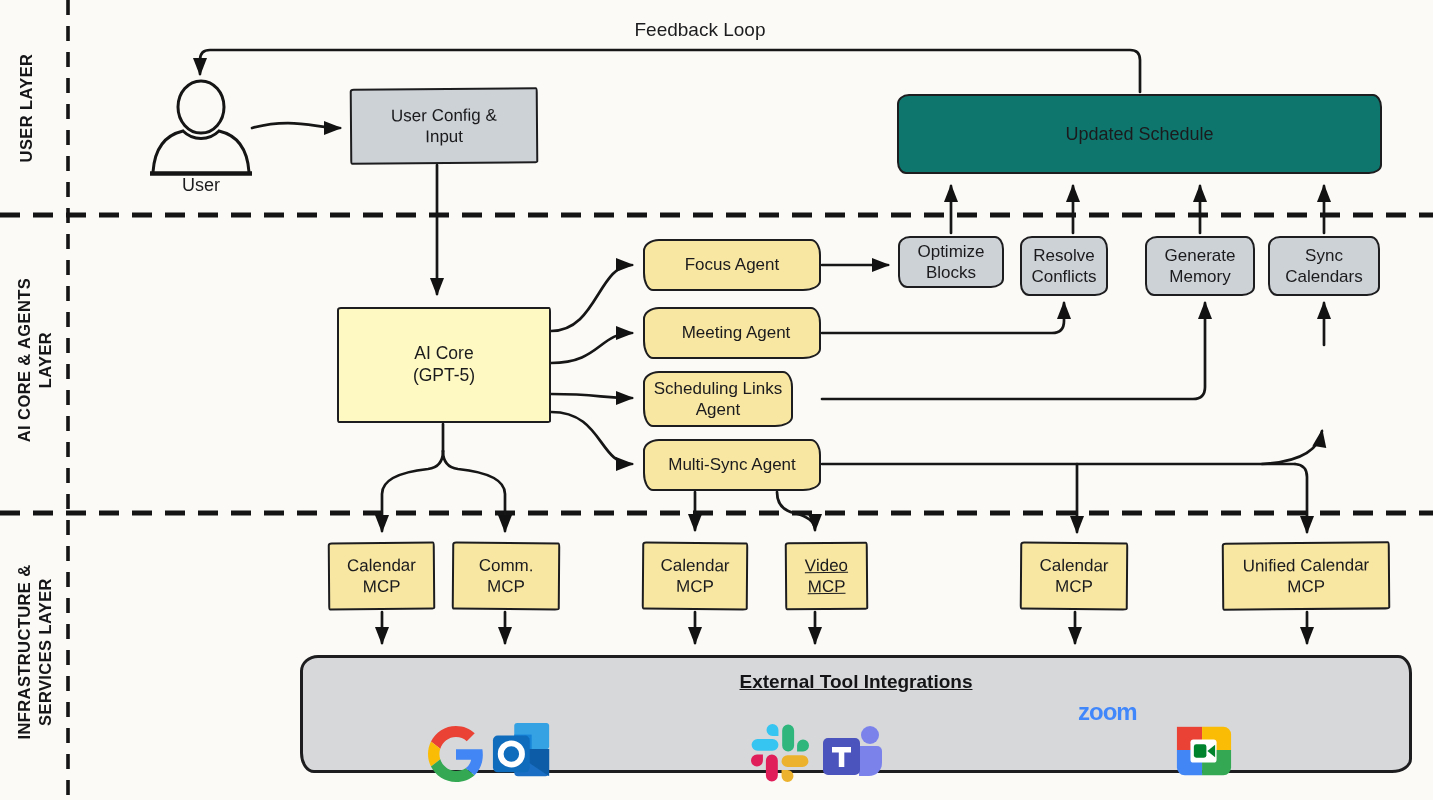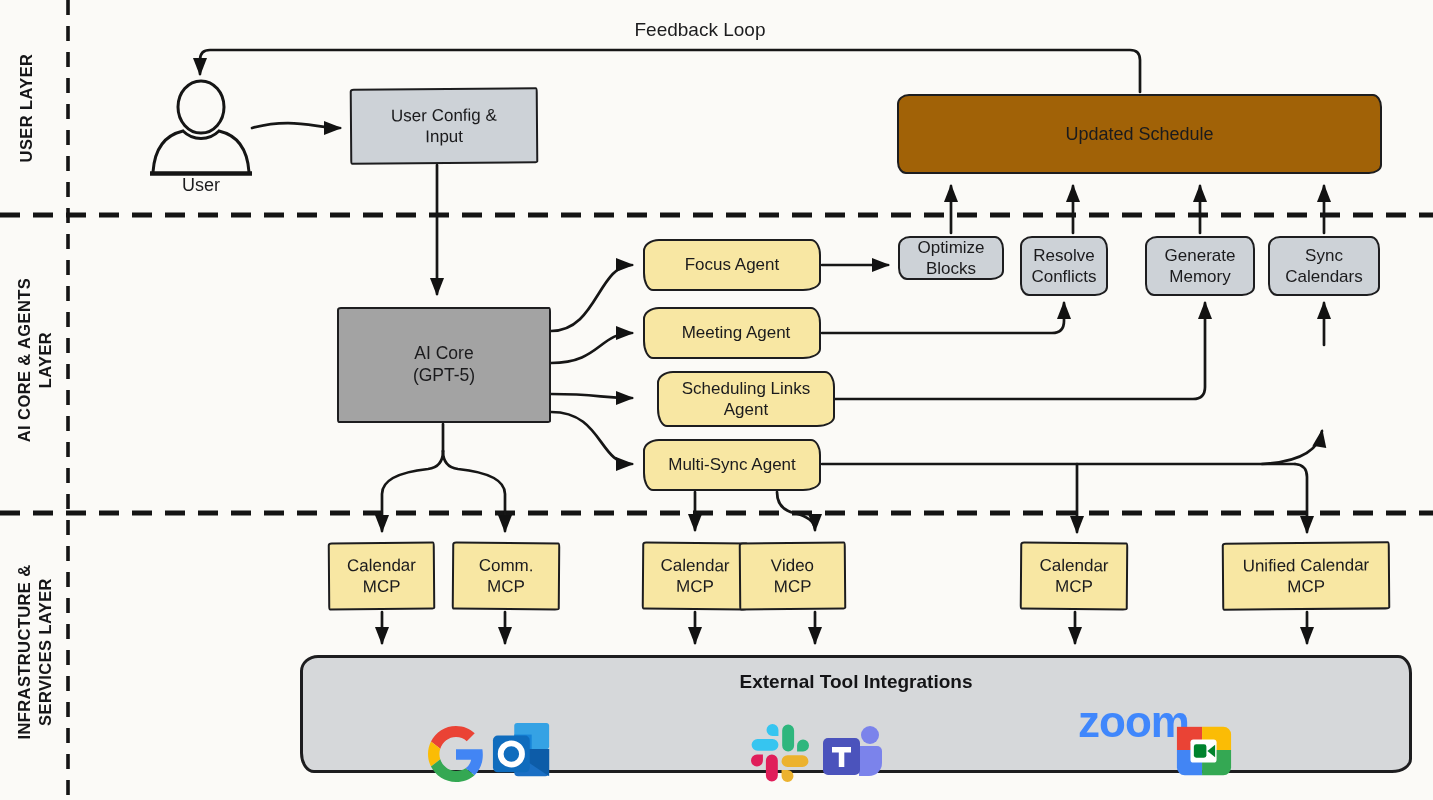--- a/index.html
+++ b/index.html
@@ -11,42 +11,42 @@
   }
   svg.wires{position:absolute;left:0;top:0;width:1433px;height:800px;pointer-events:none;}
   .box{
     position:absolute;border:2.5px solid #1d1d1f;
     display:flex;align-items:center;justify-content:center;text-align:center;
     font-size:17px;line-height:1.25;white-space:pre-line;color:#1b1b1d;
     box-sizing:border-box;
   }
   .yellow{background:#f8e7a3;}
   .gray{background:#cdd2d7;}
-  .pink{background:#a3a3a3;}
-  .green{background:#a16207;}
+  .pink{background:#fef9c3;}
+  .green{background:#0f766e;}
   .purple{background:#e0cbee;}
   .big{background:#d6d8da;}
   .r-agent{border-radius:16px 10px 18px 10px / 12px 16px 10px 18px;}
   .r-card{border-radius:12px 9px 13px 9px / 10px 13px 9px 12px;}
   .r-rect{border-radius:4px 2px 5px 2px / 3px 5px 2px 4px;}
   .tiltL{transform:rotate(-0.45deg);}
   .tiltR{transform:rotate(0.45deg);}
   .lbl{position:absolute;text-align:center;white-space:pre-line;}
   .layer-label{
     position:absolute;font-weight:bold;font-size:16.5px;letter-spacing:.4px;
     text-align:center;white-space:pre-line;transform:rotate(-90deg);line-height:1.25;
     color:#161618;
   }
   .bigbox-title{
     position:absolute;left:0;right:0;top:12px;text-align:center;
-    font-weight:bold;font-size:19px;color:#141416;
+    font-weight:bold;font-size:19px;color:#141416;text-decoration:underline;
   }
   .logo{position:absolute;}
   .zoom-word{
-    position:absolute;font-weight:bold;font-size:44px;letter-spacing:-1px;
+    position:absolute;font-weight:bold;font-size:24px;letter-spacing:-1px;
     color:#4087fc;line-height:1;
   }
 </style>
 </head>
 <body>
 
 <div class="stage">
 
   <svg class="wires" viewBox="0 0 1433 800">
     <defs>
@@ -119,41 +119,41 @@
 
   <div class="box gray r-rect tiltL" style="left:350px;top:88px;width:188px;height:76px;">User Config &amp;
 Input</div>
   <div class="box green r-card" style="left:897px;top:94px;width:485px;height:80px;font-size:18px;">Updated Schedule</div>
 
   <div class="box pink r-rect" style="left:337px;top:307px;width:214px;height:116px;font-size:17.5px;">AI Core
 (GPT-5)</div>
 
   <div class="box yellow r-agent" style="left:643px;top:239px;width:178px;height:52px;">Focus Agent</div>
   <div class="box yellow r-agent" style="left:643px;top:307px;width:178px;height:52px;padding-left:8px;">Meeting Agent</div>
-  <div class="box yellow r-agent" style="left:643px;top:371px;width:178px;height:56px;margin-left:14px;">Scheduling Links
+  <div class="box yellow r-agent" style="left:643px;top:371px;width:150px;height:56px;">Scheduling Links
 Agent</div>
   <div class="box yellow r-agent" style="left:643px;top:439px;width:178px;height:52px;">Multi-Sync Agent</div>
 
-  <div class="box gray r-card" style="left:898px;top:236px;width:106px;height:44px;">Optimize
+  <div class="box gray r-card" style="left:898px;top:236px;width:106px;height:52px;">Optimize
 Blocks</div>
   <div class="box gray r-card" style="left:1020px;top:236px;width:88px;height:60px;">Resolve
 Conflicts</div>
   <div class="box gray r-card" style="left:1145px;top:236px;width:110px;height:60px;">Generate
 Memory</div>
   <div class="box gray r-card" style="left:1268px;top:236px;width:112px;height:60px;">Sync
 Calendars</div>
 
 
   <div class="box yellow r-rect tiltL" style="left:328px;top:542px;width:107px;height:68px;">Calendar
 MCP</div>
   <div class="box yellow r-rect tiltR" style="left:452px;top:542px;width:108px;height:68px;">Comm.
 MCP</div>
   <div class="box yellow r-rect tiltR" style="left:642px;top:542px;width:106px;height:68px;">Calendar
 MCP</div>
-  <div class="box yellow r-rect tiltL" style="left:739px;top:542px;width:107px;height:68px;">Video
+  <div class="box yellow r-rect tiltL" style="left:785px;top:542px;width:83px;height:68px;text-decoration:underline;">Video
 MCP</div>
   <div class="box yellow r-rect tiltR" style="left:1020px;top:542px;width:108px;height:68px;">Calendar
 MCP</div>
   <div class="box yellow r-rect tiltL" style="left:1222px;top:542px;width:168px;height:68px;">Unified Calendar
 MCP</div>
 
   <div class="box big" style="left:300px;top:655px;width:1112px;height:118px;border-width:3px;border-radius:18px 14px 20px 14px / 16px 18px 14px 20px;">
     <div class="bigbox-title">External Tool Integrations</div>
 
     

